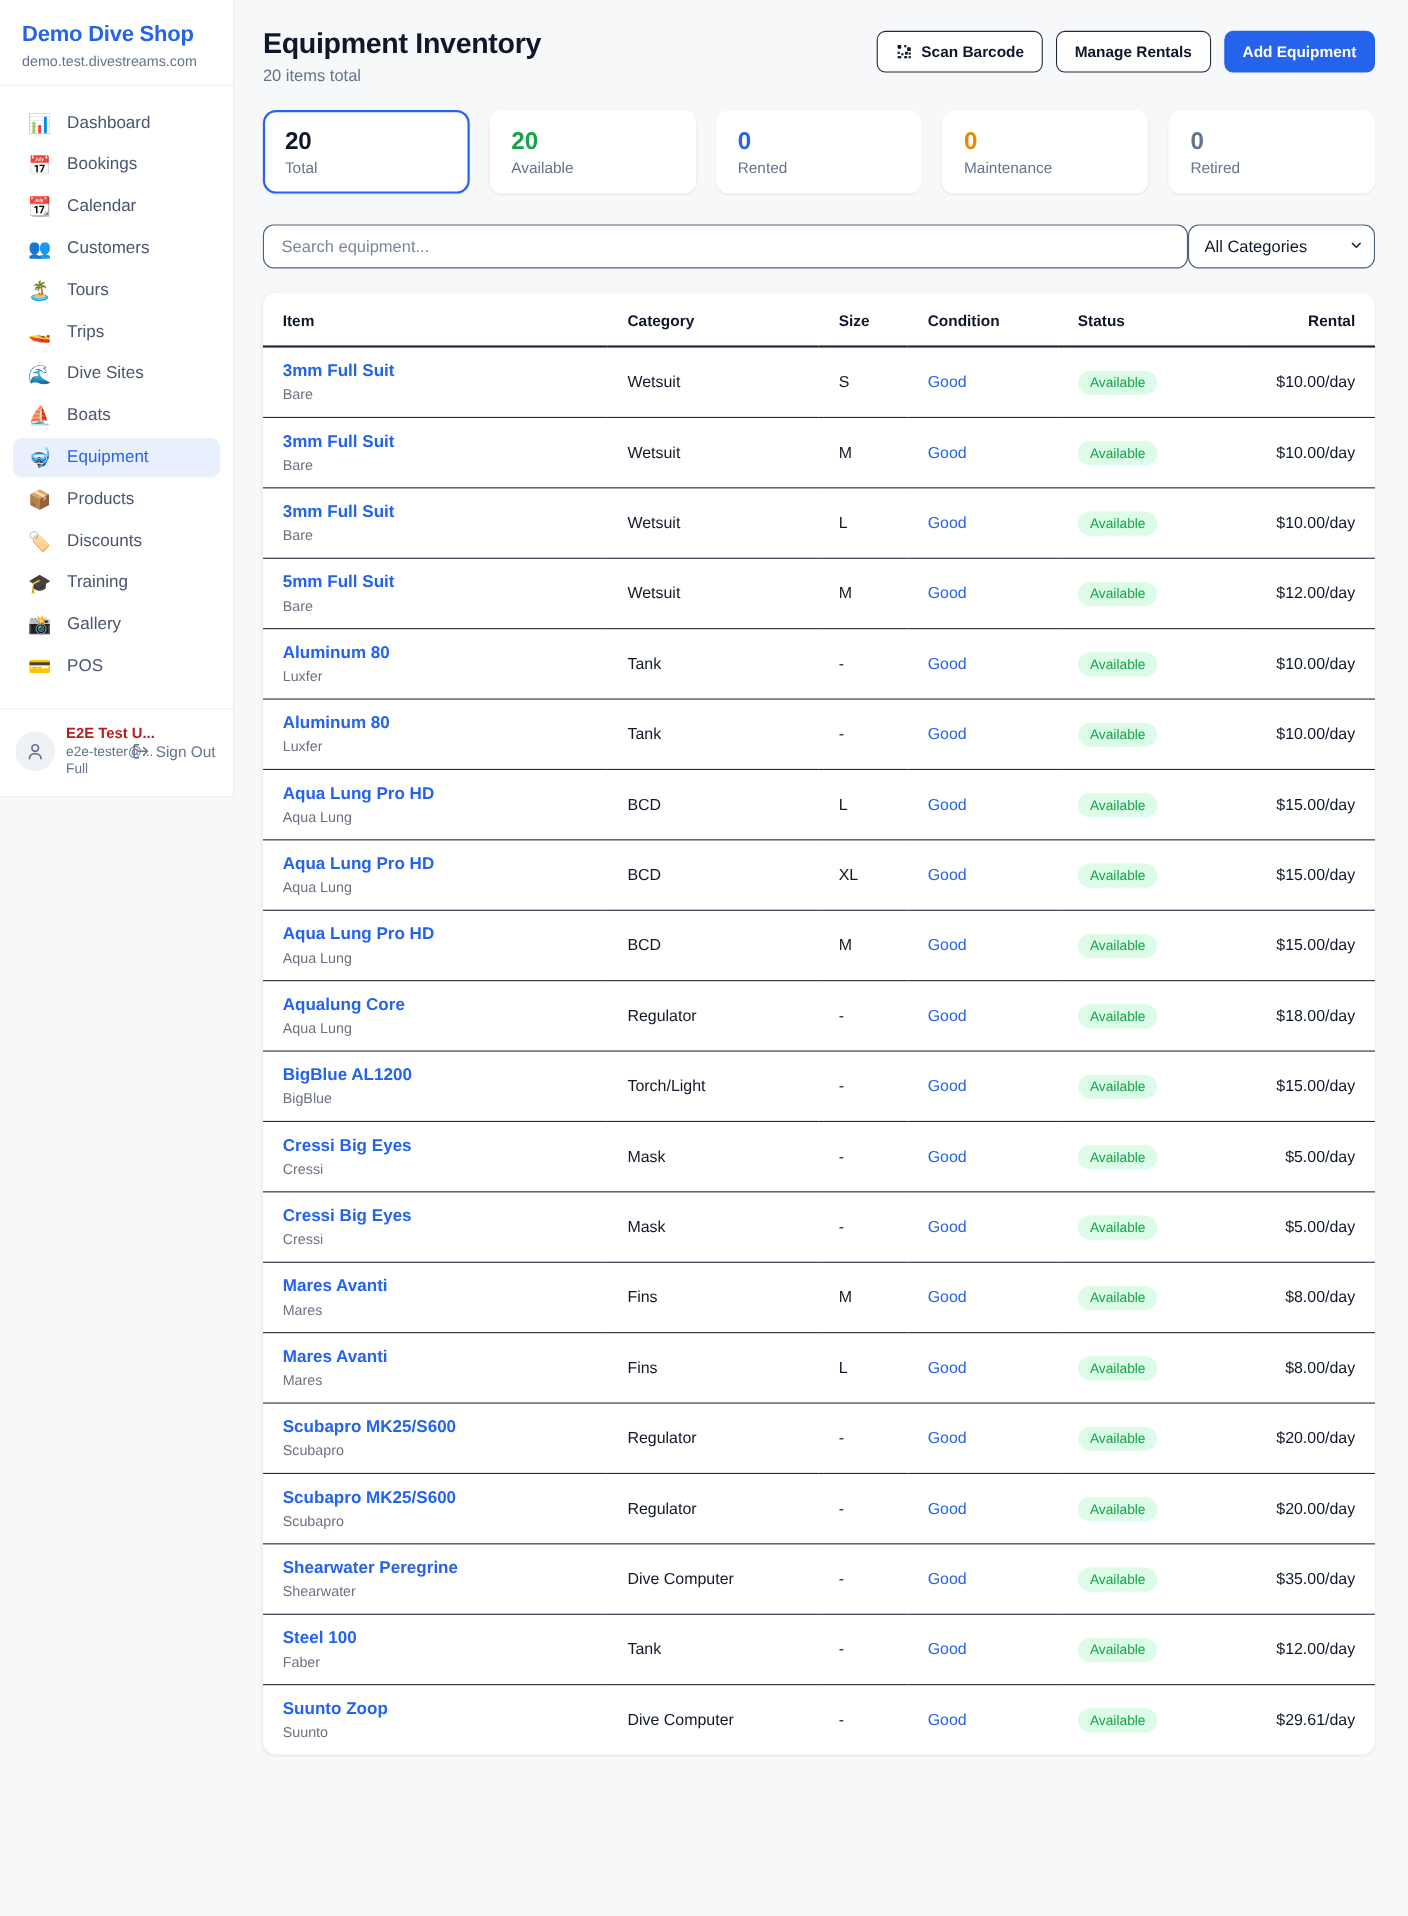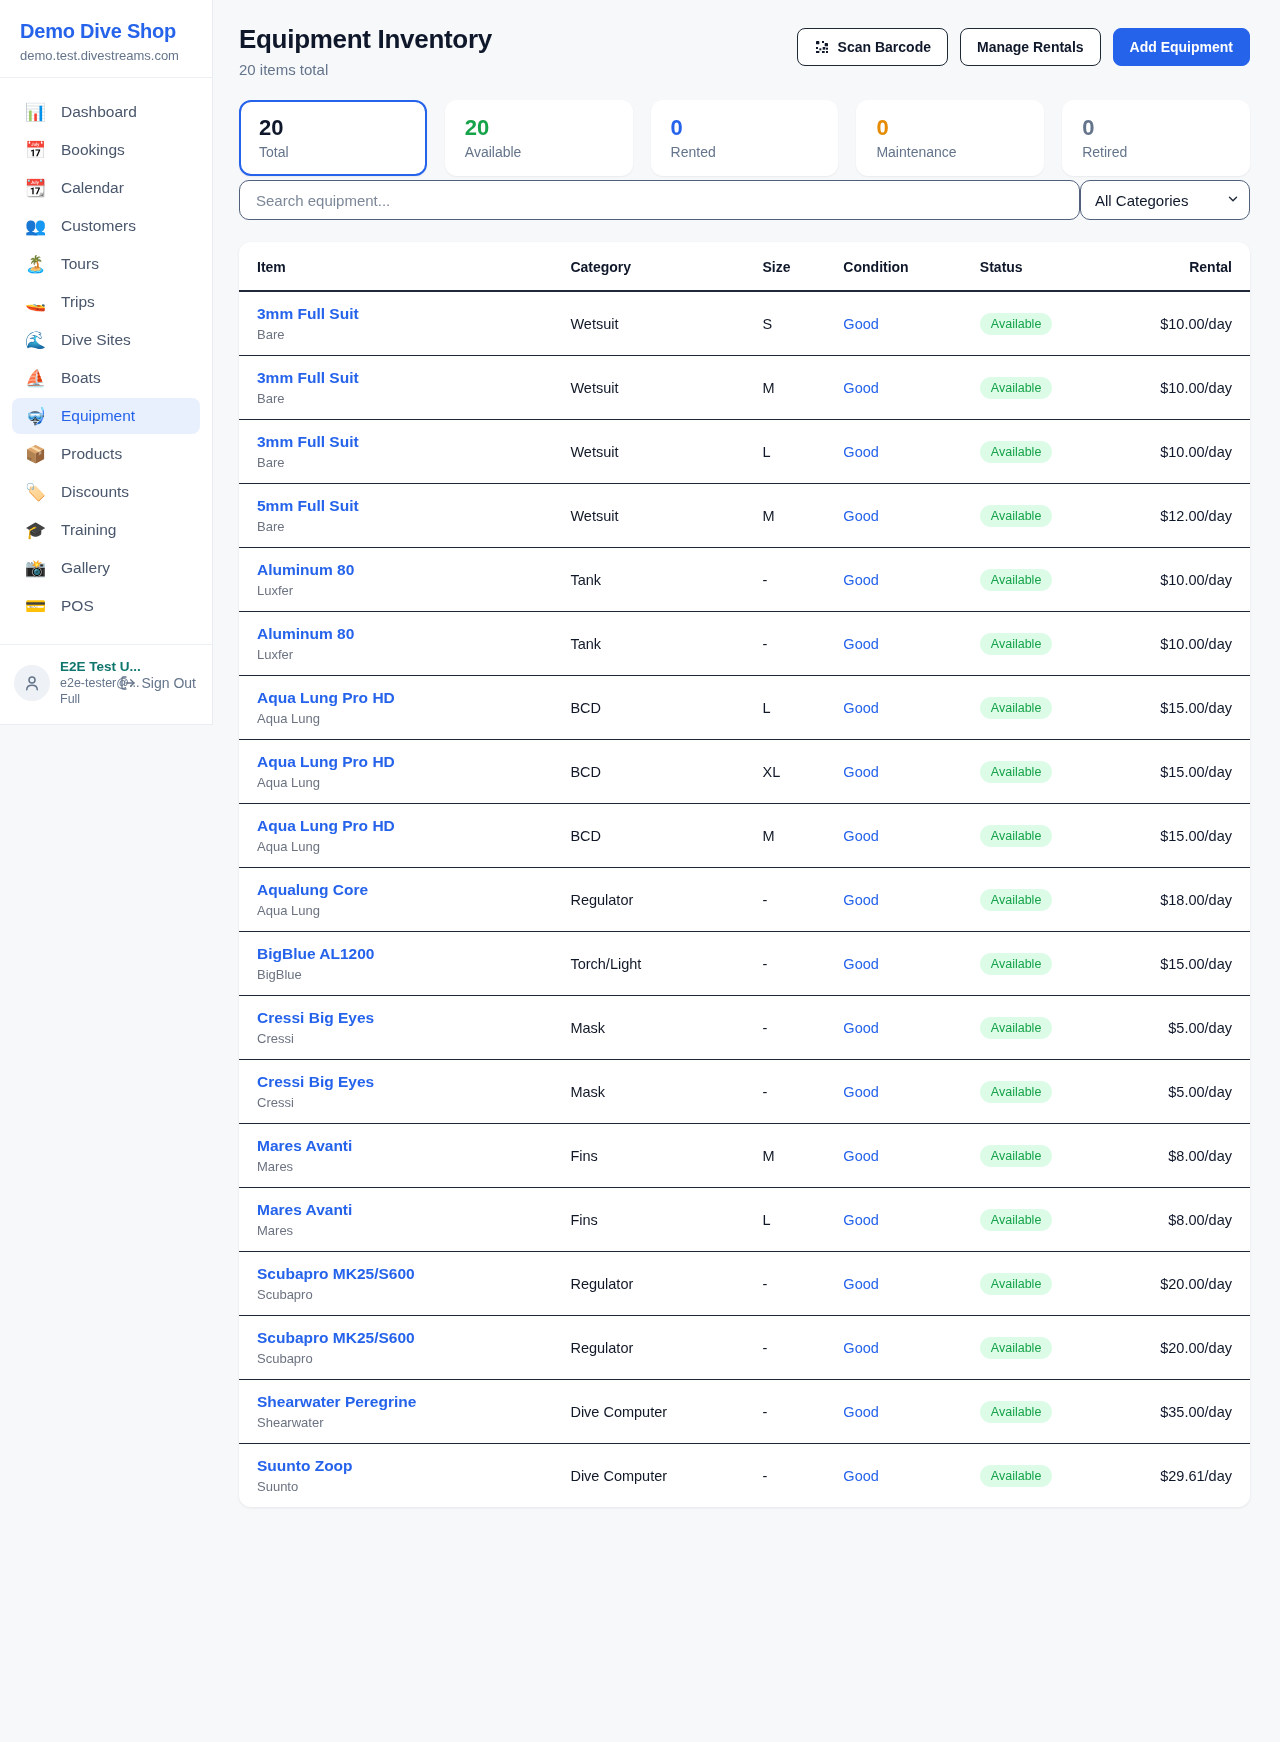--- a/index.html
+++ b/index.html
@@ -32,21 +32,21 @@
 
   .user-row {
     border-top:1px solid #eceff3; margin-top:8px; padding:14px 14px 12px;
     display:flex; align-items:center; gap:10px;
   }
   .avatar {
     width:36px; height:36px; border-radius:50%; background:#eef1f5; flex-shrink:0;
     display:flex; align-items:center; justify-content:center; color:#64748b;
   }
   .user-meta { min-width:0; flex:1; }
-  .user-name { font-size:13.5px; font-weight:700; color:#0f766e; white-space:nowrap; }
+  .user-name { font-size:13.5px; font-weight:700; color:#b91c1c; white-space:nowrap; }
   .user-email, .user-role { font-size:12.5px; color:#64748b; margin-top:2px; white-space:nowrap; }
   .signout {
     display:flex; align-items:center; gap:6px; color:#64748b; font-size:14px;
     cursor:pointer; flex-shrink:0; padding-right:2px;
   }
 
   
   main { flex:1; padding:24px 30px 40px 26px; min-width:0; }
   .page-head { display:flex; align-items:flex-start; justify-content:space-between; }
   .page-title { font-size:26px; font-weight:800; color:#0f172a; letter-spacing:-.3px; }
@@ -64,21 +64,21 @@
   .stat-card {
     background:#fff; border-radius:12px; padding:13px 18px 14px;
     border:2px solid transparent; box-shadow:0 1px 2px rgba(15,23,42,.06);
     cursor:pointer;
   }
   .stat-card.active { border-color:#2563eb; }
   .stat-value { font-size:22px; font-weight:800; }
   .stat-label { margin-top:3px; font-size:14px; color:#64748b; }
 
   
-  .filters { display:flex; margin-top:4px; }
+  .filters { display:flex; margin-top:28px; }
   .search-input {
     flex:1; height:40px; border:1.5px solid #51607a; border-radius:10px;
     padding:0 16px; font-size:15px; background:#fff; color:#0f172a; outline:none;
     font-family:inherit;
   }
   .search-input::placeholder { color:#7c8798; }
   .select-wrap { position:relative; width:170px; flex-shrink:0; }
   .select-wrap select {
     width:100%; height:40px; border:1.5px solid #51607a; border-radius:10px;
     background:#fff; font-size:15px; color:#0f172a; padding:0 30px 0 14px;
@@ -592,20 +592,35 @@
               <td class="td-size">-</td>
               <td>
                 <span class="cond-link">Good</span>
               </td>
               <td>
                 <span class="badge">Available</span>
               </td>
               <td class="td-rental">$35.00/day</td>
             </tr>
 
+            <tr>
+              <td>
+                <div class="item-name">Steel 100</div>
+                <div class="item-brand">Faber</div>
+              </td>
+              <td class="td-cat">Tank</td>
+              <td class="td-size">-</td>
+              <td>
+                <span class="cond-link">Good</span>
+              </td>
+              <td>
+                <span class="badge">Available</span>
+              </td>
+              <td class="td-rental">$12.00/day</td>
+            </tr>
 
             <tr>
               <td>
                 <div class="item-name">Suunto Zoop</div>
                 <div class="item-brand">Suunto</div>
               </td>
               <td class="td-cat">Dive Computer</td>
               <td class="td-size">-</td>
               <td>
                 <span class="cond-link">Good</span>

